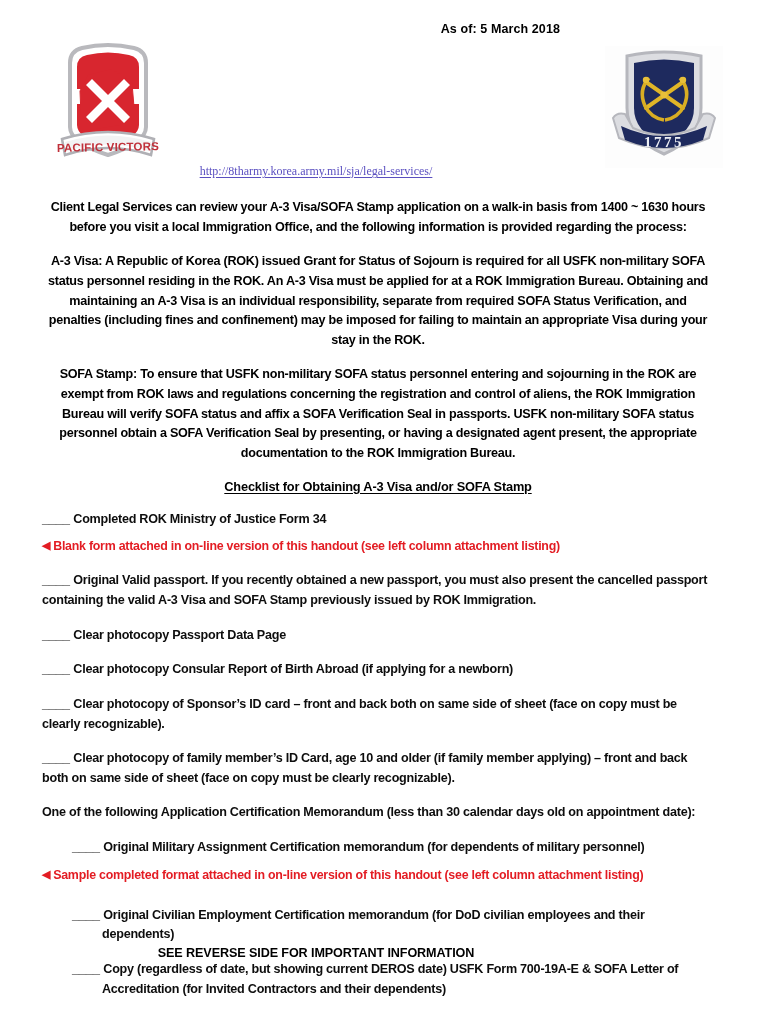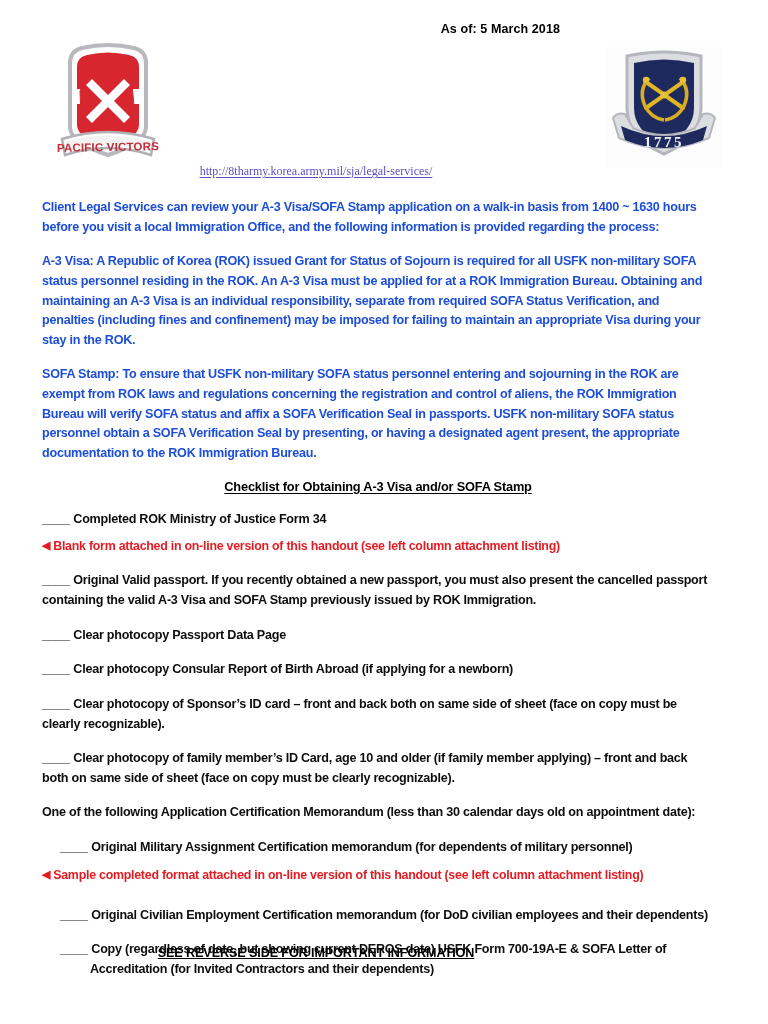--- a/index.html
+++ b/index.html
@@ -85,23 +85,23 @@
     top: 198px;
     width: 672px;
   }
 
   p.para {
     margin: 0 0 15px 0;
     font-family: "Liberation Sans", sans-serif;
     font-size: 12.6px;
     line-height: 1.56;
     font-weight: bold;
-    color: #1d4ed8;
+    color: #000000;
     letter-spacing: -0.25px;
-    text-align: left;
+    text-align: center;
   }
 
   .lead-label {
     font-weight: bold;
     text-underline-offset: 1.5px;
   }
 
   .checklist-head {
     margin: 14px 0 16px 0;
     text-align: center;
@@ -118,21 +118,21 @@
     font-family: "Liberation Sans", sans-serif;
     font-size: 12.6px;
     line-height: 1.56;
     font-weight: bold;
     letter-spacing: -0.25px;
     color: #0d0d0d;
   }
   .item.indent {
     padding-left: 30px;
     text-indent: -30px;
-    margin-left: 18px;
+    margin-left: 30px;
   }
   .item .blank {
     letter-spacing: 0px;
   }
 
   .note-red {
     margin: 0 0 9px 0;
     font-family: "Liberation Sans", sans-serif;
     font-size: 12.4px;
     line-height: 1.45;
@@ -152,21 +152,20 @@
   .footer-note {
     position: absolute;
     left: 0;
     right: 0;
     top: 946px;
     text-align: center;
     font-family: "Liberation Sans", sans-serif;
     font-size: 12.6px;
     font-weight: bold;
     letter-spacing: -0.1px;
-    text-decoration: underline;
   }
 </style>
 </head>
 <body>
 
 <div class="page">
 
   <div class="as-of">As of: 5 March 2018</div>
 
   <div class="crest-left">

